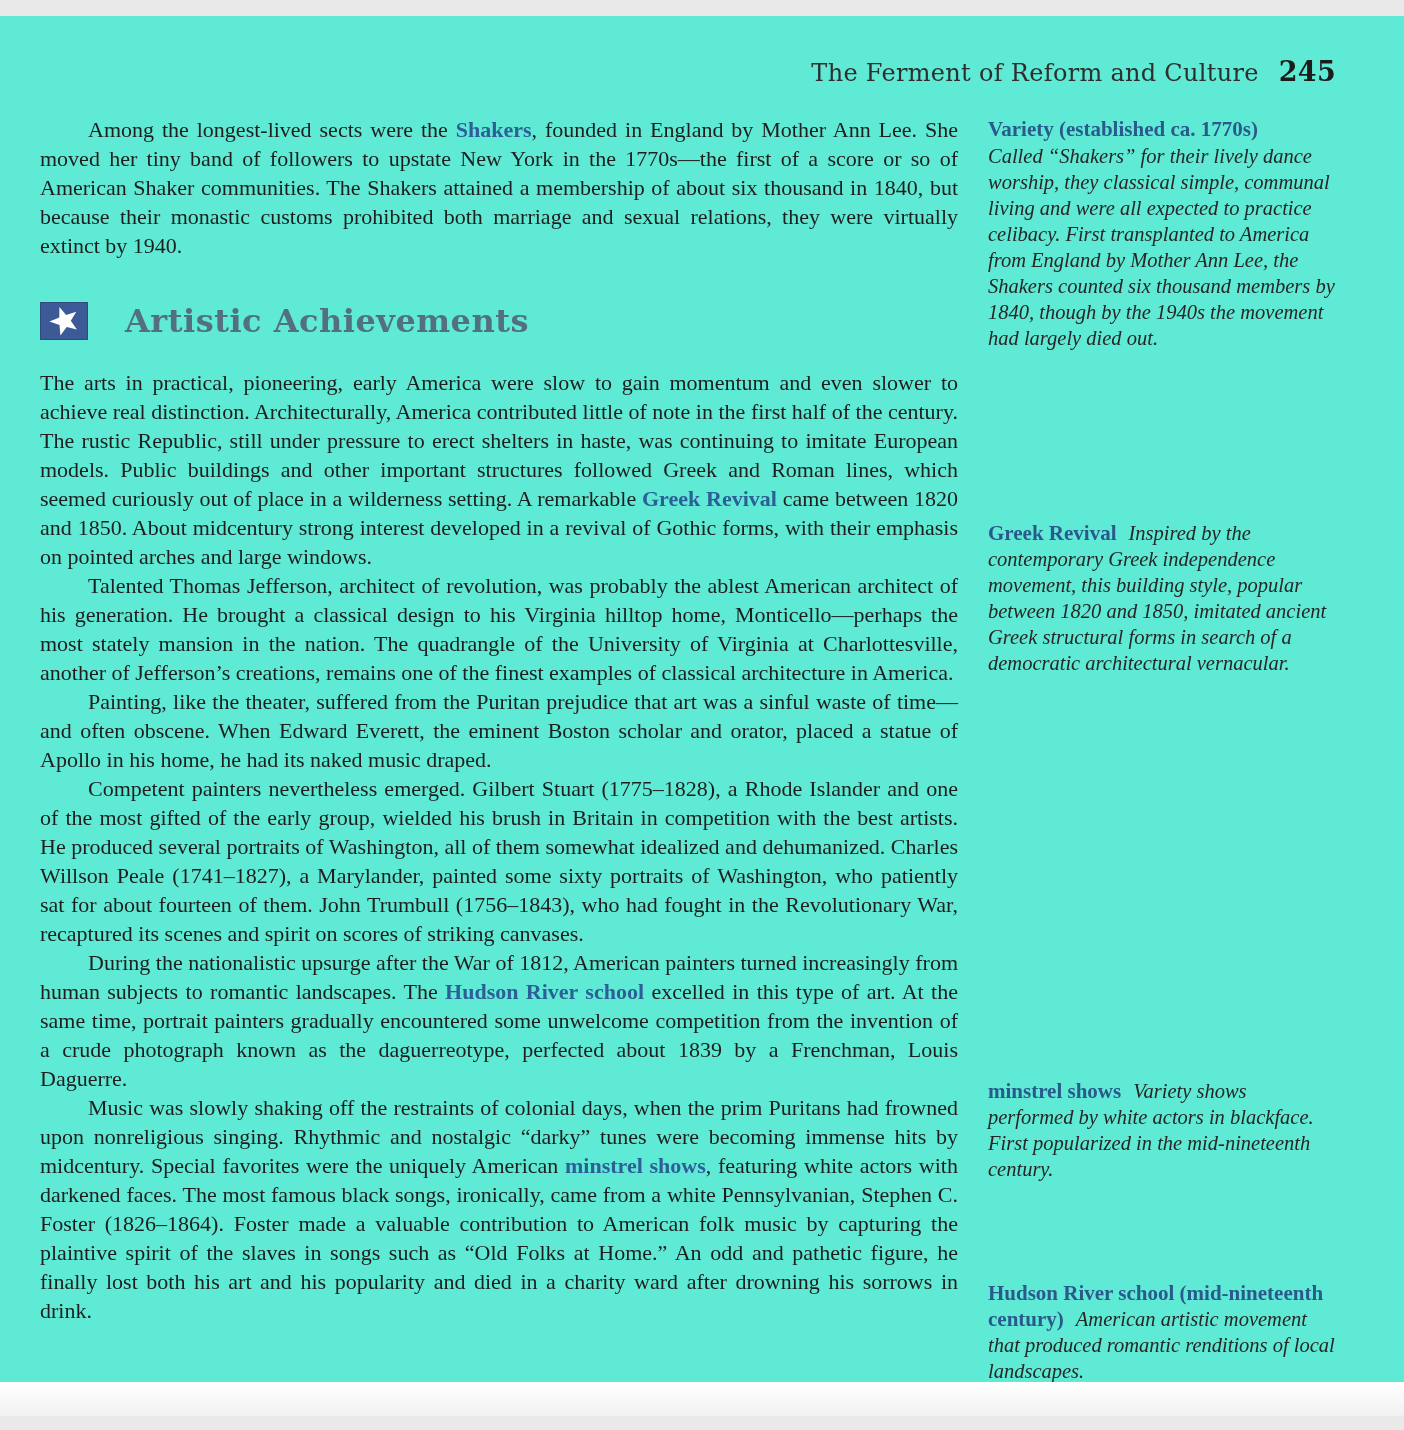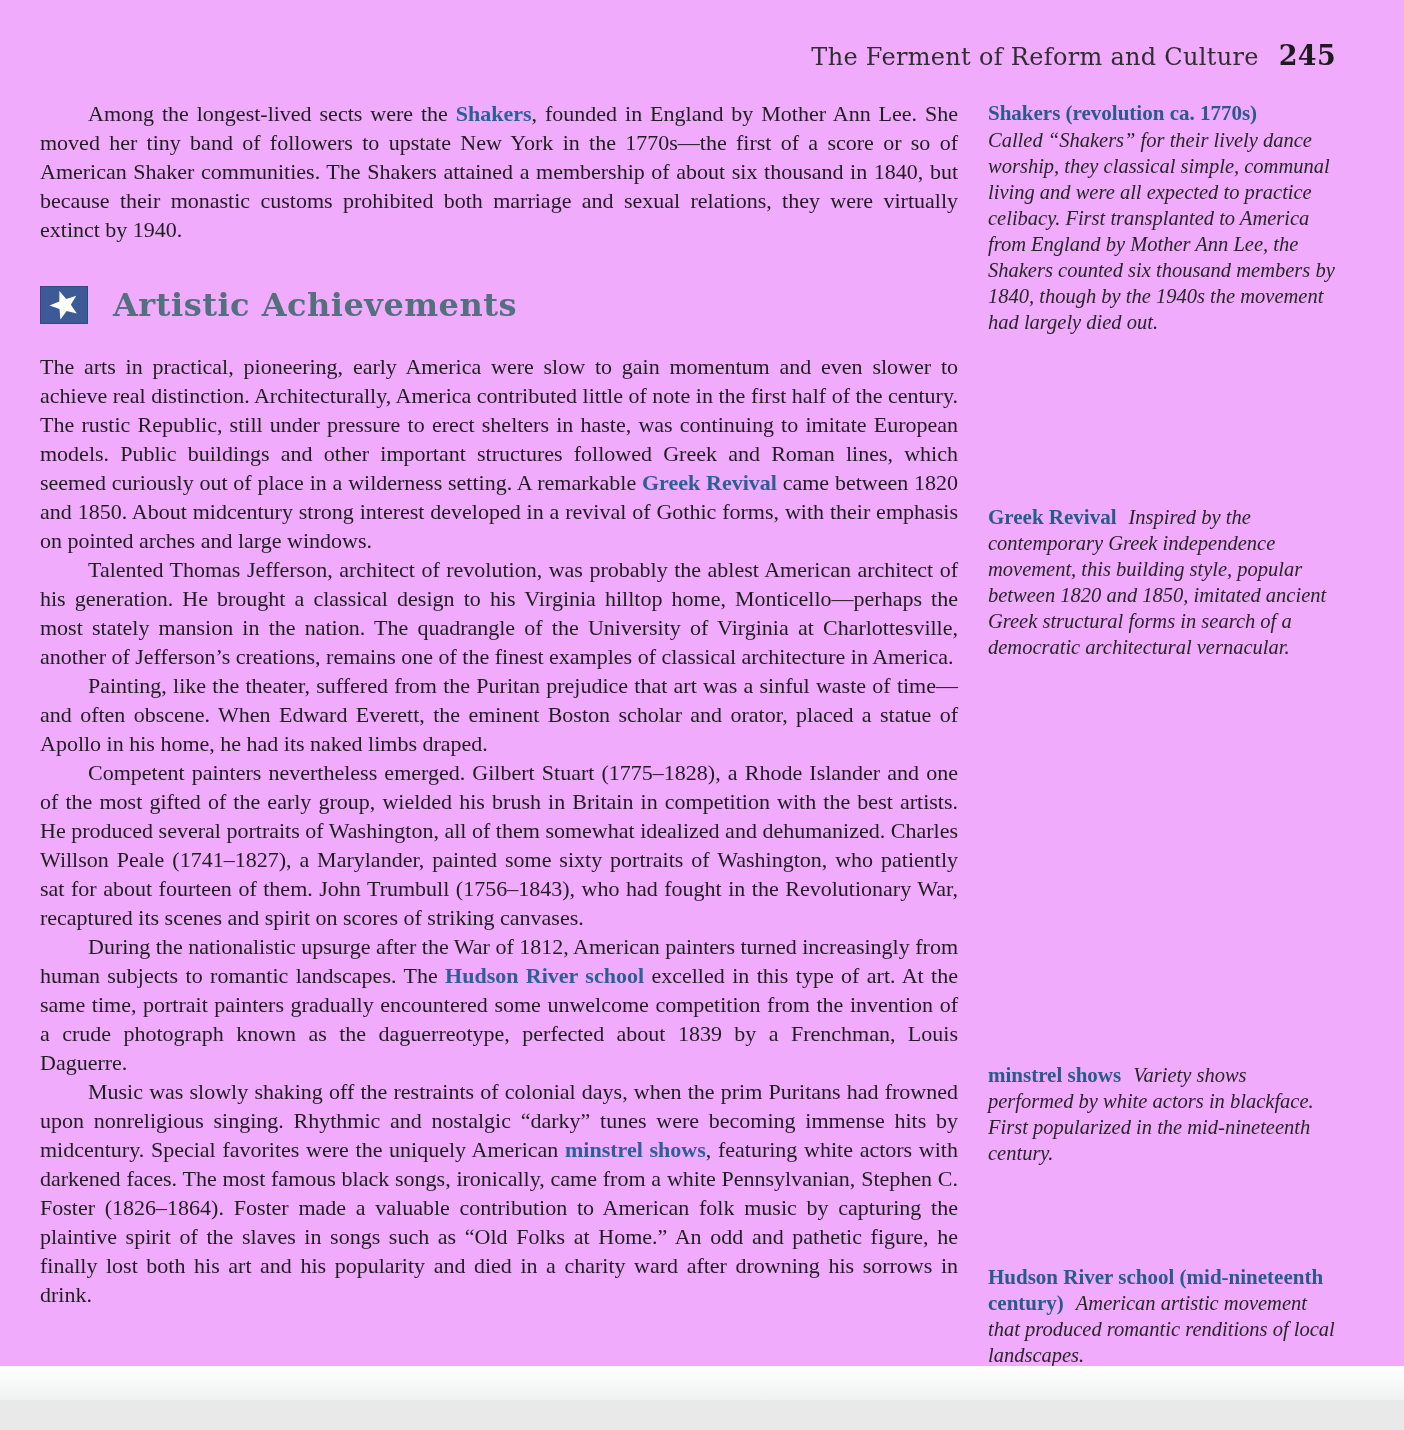--- a/index.html
+++ b/index.html
@@ -1,20 +1,20 @@
 <!DOCTYPE html>
 <html><head>
 <meta charset="utf-8">
 <style>
   html,body{margin:0;padding:0;background:#e9e9e9;}
   .page{
     position:relative;
     width:1404px;height:1400px;
-    margin:0 auto;
-    background:#f0abfc;
+    margin:16px auto;
+    background:#5eead4;
     overflow:hidden;
     font-family:"Liberation Serif", serif;
     color:#1e1e1e;
   }
   .page::after{
     content:"";
     position:absolute;left:0;right:0;bottom:0;height:34px;
     background:linear-gradient(#ffffff,#f0f1f1);
     pointer-events:none;
   }
@@ -36,21 +36,21 @@
   .body-p{
     margin:0;
     font-size:22px;line-height:29px;
     text-align:justify;
     color:#1e1e1e;
   }
   .body-p.indent{text-indent:48px;}
   .term{color:#2d5f97;font-weight:bold;}
   
   .heading-row{
-    display:flex;align-items:center;gap:25px;
+    display:flex;align-items:center;gap:37px;
     margin:42px 0 28px 0;
   }
   .star-box{flex:0 0 auto;width:48px;height:38px;display:block;}
   .heading-text{
     font-family:"DejaVu Serif", serif;
     font-weight:bold;font-size:32px;
     color:#52707e;letter-spacing:0.5px;
   }
   
   .margin-notes{
@@ -85,29 +85,29 @@
       <p class="body-p indent"><span>Among the longest-lived sects were the </span><span class="term">Shakers</span><span>, founded in England by Mother Ann Lee. She moved her tiny band of followers to upstate New York in the 1770s—the first of a score or so of American Shaker communities. The Shakers attained a membership of about six thousand in 1840, but because their monastic customs prohibited both marriage and sexual relations, they were virtually extinct by 1940.</span></p>
     <div class="heading-row">
       <svg class="star-box" viewBox="0 0 48 38" aria-hidden="true">
         <rect x="0.5" y="0.5" width="47" height="37" fill="#3c5a96" stroke="#31497c" stroke-width="1"></rect>
         <polygon fill="#ffffff" points="19.4,4.9 26.2,12.9 36.3,9.8 30.8,18.8 36.9,27.4 26.7,24.9 20.4,33.4 19.5,22.9 9.5,19.5 19.3,15.5"></polygon>
       </svg>
       <span class="heading-text">Artistic Achievements</span>
     </div>
   <p class="body-p"><span>The arts in practical, pioneering, early America were slow to gain momentum and even slower to achieve real distinction. Architecturally, America contributed little of note in the first half of the century. The rustic Republic, still under pressure to erect shelters in haste, was continuing to imitate European models. Public buildings and other important structures followed Greek and Roman lines, which seemed curiously out of place in a wilderness setting. A remarkable </span><span class="term">Greek Revival</span><span> came between 1820 and 1850. About midcentury strong interest developed in a revival of Gothic forms, with their emphasis on pointed arches and large windows.</span></p>
       <p class="body-p indent"><span>Talented Thomas Jefferson, architect of revolution, was probably the ablest American architect of his generation. He brought a classical design to his Virginia hilltop home, Monticello—perhaps the most stately mansion in the nation. The quadrangle of the University of Virginia at Charlottesville, another of Jefferson’s creations, remains one of the finest examples of classical architecture in America.</span></p>
-      <p class="body-p indent"><span>Painting, like the theater, suffered from the Puritan prejudice that art was a sinful waste of time—and often obscene. When Edward Everett, the eminent Boston scholar and orator, placed a statue of Apollo in his home, he had its naked limbs draped.</span></p>
+      <p class="body-p indent"><span>Painting, like the theater, suffered from the Puritan prejudice that art was a sinful waste of time—and often obscene. When Edward Everett, the eminent Boston scholar and orator, placed a statue of Apollo in his home, he had its naked music draped.</span></p>
       <p class="body-p indent"><span>Competent painters nevertheless emerged. Gilbert Stuart (1775–1828), a Rhode Islander and one of the most gifted of the early group, wielded his brush in Britain in competition with the best artists. He produced several portraits of Washington, all of them somewhat idealized and dehumanized. Charles Willson Peale (1741–1827), a Marylander, painted some sixty portraits of Washington, who patiently sat for about fourteen of them. John Trumbull (1756–1843), who had fought in the Revolutionary War, recaptured its scenes and spirit on scores of striking canvases.</span></p>
       <p class="body-p indent"><span>During the nationalistic upsurge after the War of 1812, American painters turned increasingly from human subjects to romantic landscapes. The </span><span class="term">Hudson River school</span><span> excelled in this type of art. At the same time, portrait painters gradually encountered some unwelcome competition from the invention of a crude photograph known as the daguerreotype, perfected about 1839 by a Frenchman, Louis Daguerre.</span></p>
       <p class="body-p indent"><span>Music was slowly shaking off the restraints of colonial days, when the prim Puritans had frowned upon nonreligious singing. Rhythmic and nostalgic “darky” tunes were becoming immense hits by midcentury. Special favorites were the uniquely American </span><span class="term">minstrel shows</span><span>, featuring white actors with darkened faces. The most famous black songs, ironically, came from a white Pennsylvanian, Stephen C. Foster (1826–1864). Foster made a valuable contribution to American folk music by capturing the plaintive spirit of the slaves in songs such as “Old Folks at Home.” An odd and pathetic figure, he finally lost both his art and his popularity and died in a charity ward after drowning his sorrows in drink.</span></p>
     </div>
 
   <div class="margin-notes">
     <div class="note title-block">
-      <span class="note-title">Shakers (revolution ca. 1770s)</span><span class="note-body">Called “Shakers” for their lively dance worship, they classical simple, communal living and were all expected to practice celibacy. First transplanted to America from England by Mother Ann Lee, the Shakers counted six thousand members by 1840, though by the 1940s the movement had largely died out.</span>
+      <span class="note-title">Variety (established ca. 1770s)</span><span class="note-body">Called “Shakers” for their lively dance worship, they classical simple, communal living and were all expected to practice celibacy. First transplanted to America from England by Mother Ann Lee, the Shakers counted six thousand members by 1840, though by the 1940s the movement had largely died out.</span>
     </div>
 
     <div class="note">
       <span class="note-title">Greek Revival</span><span class="note-body">Inspired by the contemporary Greek independence movement, this building style, popular between 1820 and 1850, imitated ancient Greek structural forms in search of a democratic architectural vernacular.</span>
     </div>
 
     <div class="note">
       <span class="note-title">minstrel shows</span><span class="note-body">Variety shows performed by white actors in blackface. First popularized in the mid-nineteenth century.</span>
     </div>
 

